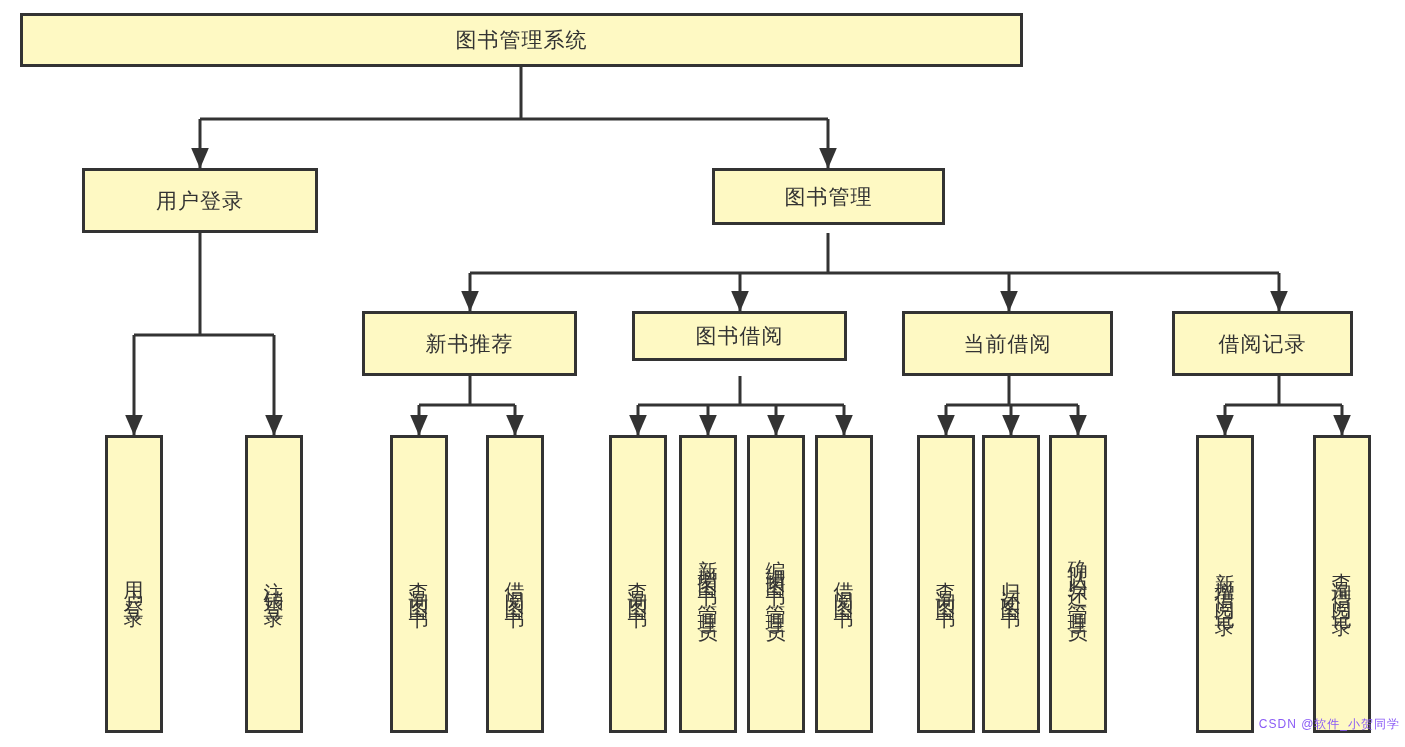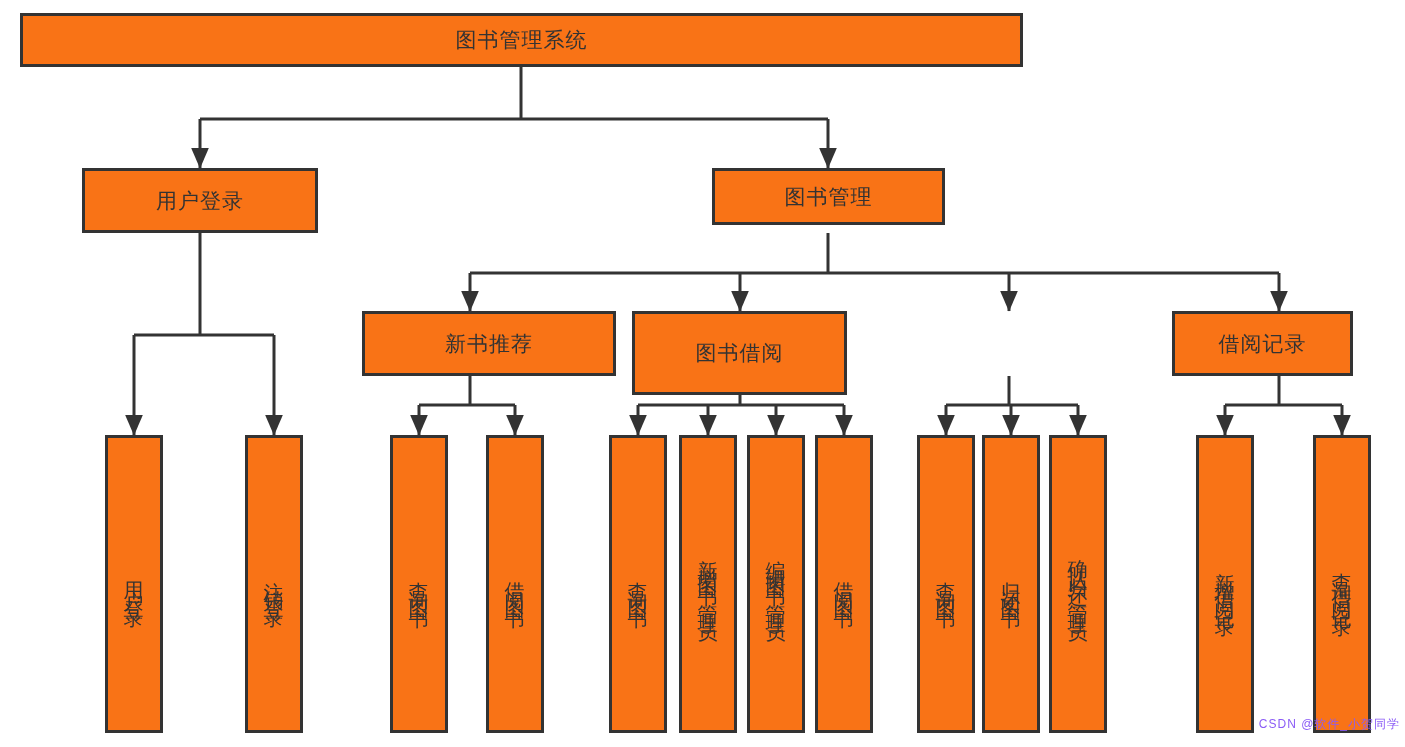--- a/index.html
+++ b/index.html
@@ -19,21 +19,21 @@
     position: absolute;
     left: 0;
     top: 0;
     width: 1405px;
     height: 747px;
   }
   .node {
     position: absolute;
     box-sizing: border-box;
     border: 3px solid #333333;
-    background: #f97316;
+    background: #fef9c3;
     display: flex;
     align-items: center;
     justify-content: center;
     color: #333333;
     font-size: 21px;
     letter-spacing: 1px;
     white-space: nowrap;
   }
   .leaf {
     writing-mode: vertical-rl;
@@ -92,22 +92,23 @@
     <path d="M1078 405 L1078 435" fill="none" stroke="#333333" stroke-width="3" marker-end="url(#arrow)"></path>
     <path d="M1225 405 L1225 435" fill="none" stroke="#333333" stroke-width="3" marker-end="url(#arrow)"></path>
     <path d="M1342 405 L1342 435" fill="none" stroke="#333333" stroke-width="3" marker-end="url(#arrow)"></path>
   </svg>
 
   <div class="node" style="left:20px; top:13px; width:1003px; height:54px;">图书管理系统</div>
 
   <div class="node" style="left:82px; top:168px; width:236px; height:65px;">用户登录</div>
   <div class="node" style="left:712px; top:168px; width:233px; height:57px;">图书管理</div>
 
-  <div class="node" style="left:362px; top:311px; width:254px; height:65px;">新书推荐</div>
-  <div class="node" style="left:632px; top:311px; width:215px; height:84px;">图书借阅</div>
+  <div class="node" style="left:362px; top:311px; width:215px; height:65px;">新书推荐</div>
+  <div class="node" style="left:632px; top:311px; width:215px; height:50px;">图书借阅</div>
+  <div class="node" style="left:902px; top:311px; width:211px; height:65px;">当前借阅</div>
   <div class="node" style="left:1172px; top:311px; width:181px; height:65px;">借阅记录</div>
 
   <div class="node leaf" style="left:105px; top:435px; width:58px; height:298px;">用户登录</div>
   <div class="node leaf" style="left:245px; top:435px; width:58px; height:298px;">注销登录</div>
 
   <div class="node leaf" style="left:390px; top:435px; width:58px; height:298px;">查询图书</div>
   <div class="node leaf" style="left:486px; top:435px; width:58px; height:298px;">借阅图书</div>
 
   <div class="node leaf" style="left:609px; top:435px; width:58px; height:298px;">查询图书</div>
   <div class="node leaf" style="left:679px; top:435px; width:58px; height:298px;">新增图书（管理员）</div>

